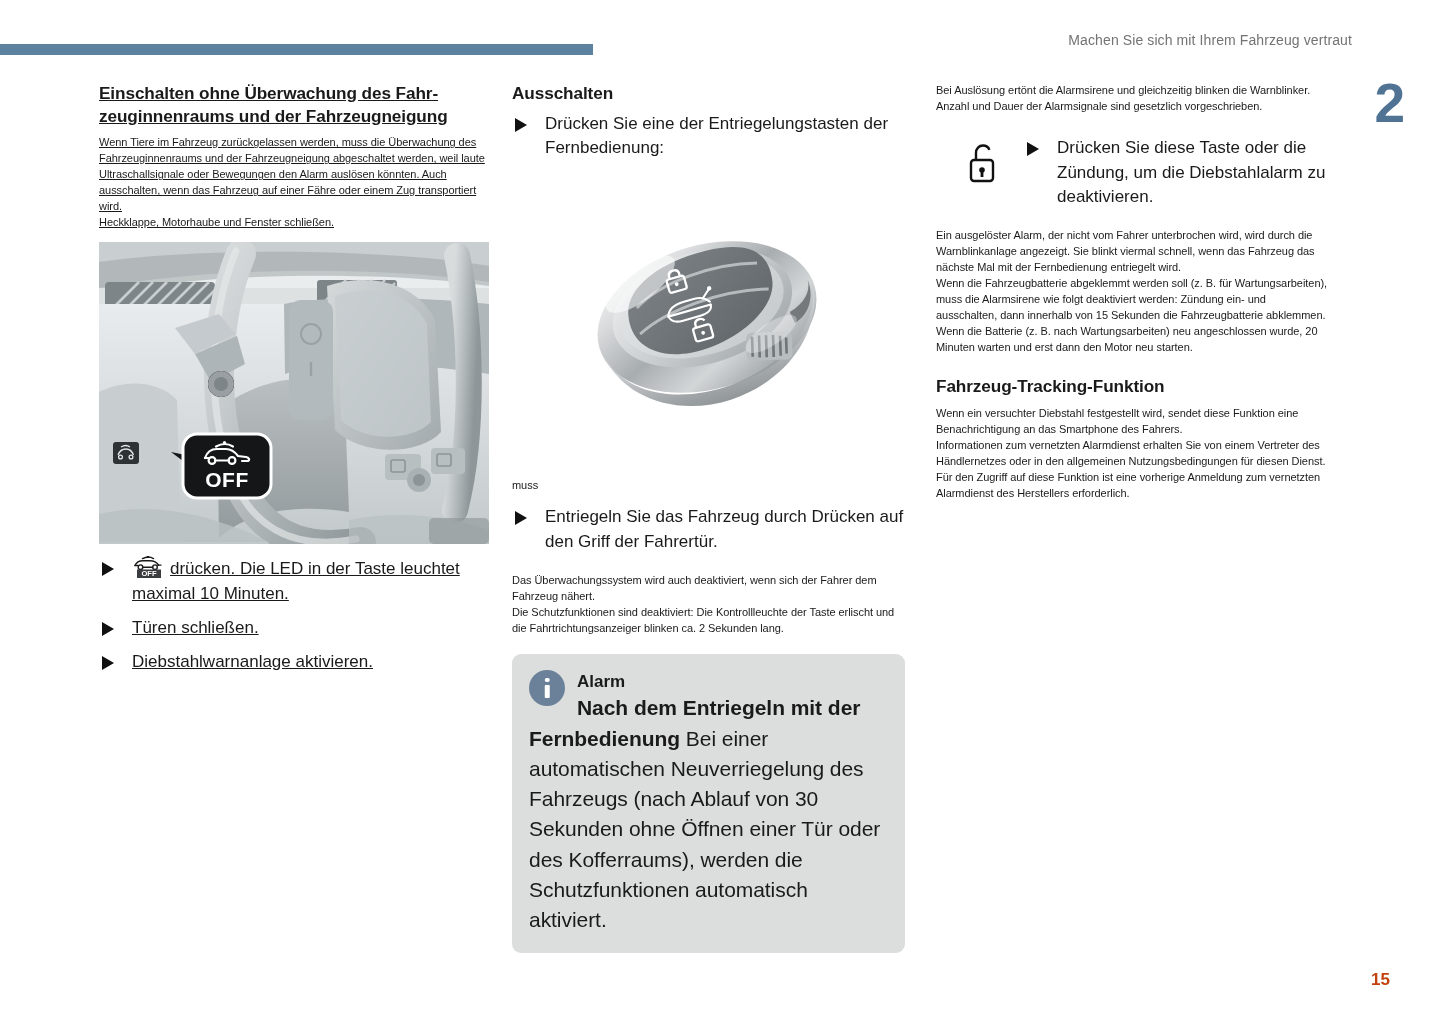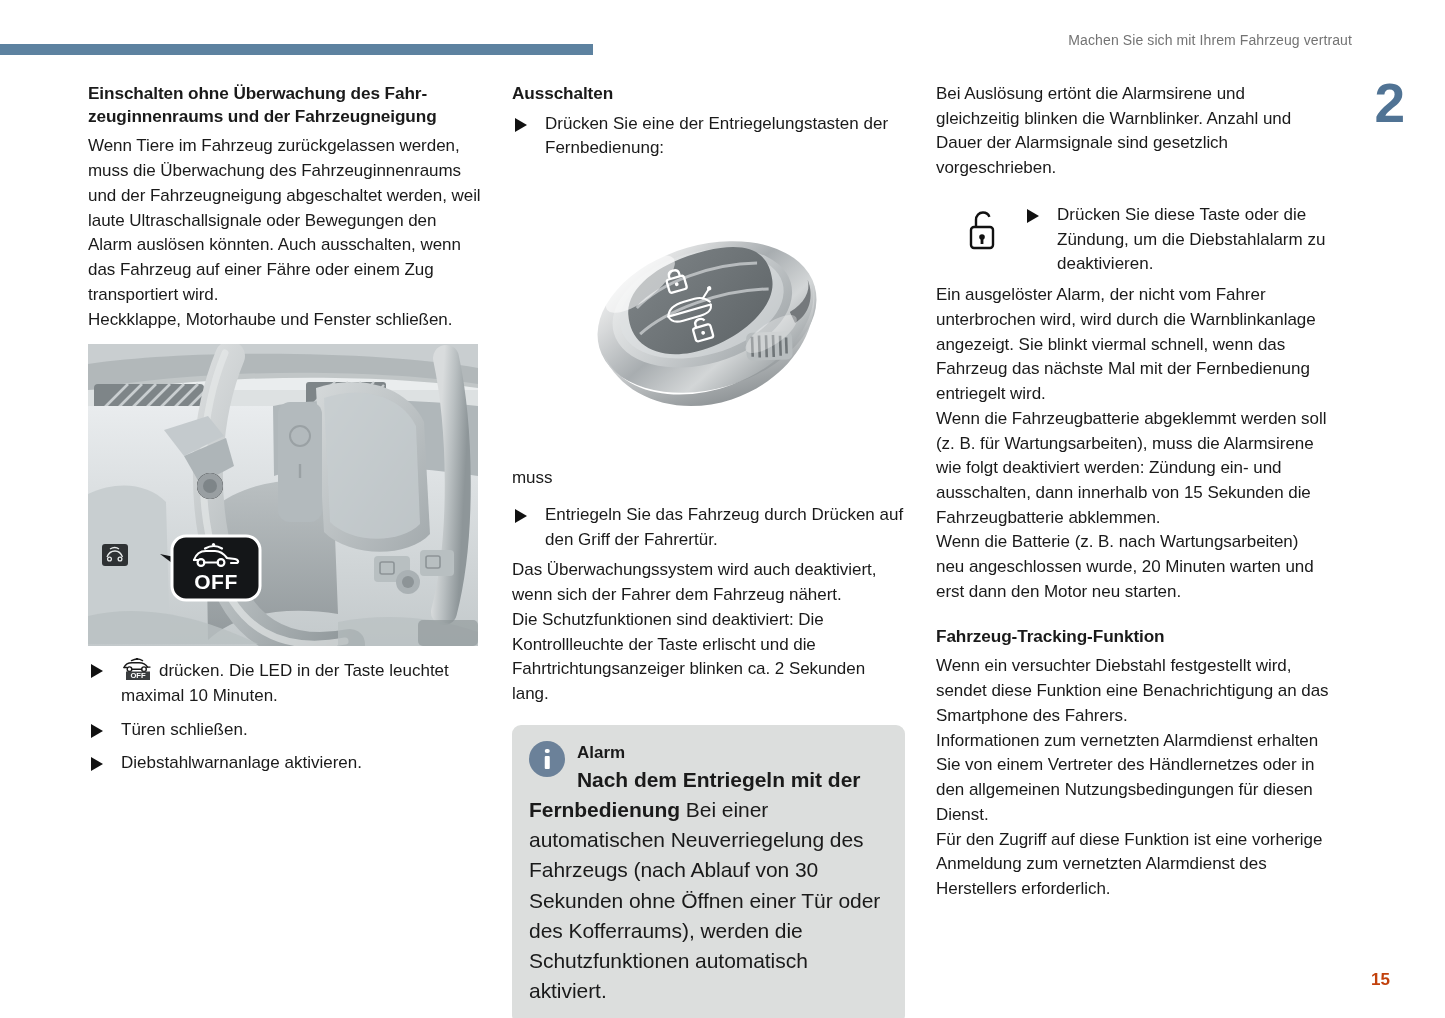--- a/index.html
+++ b/index.html
@@ -51,41 +51,41 @@
     font-weight: 700;
     color: #c2410c;
   }
 
   
   .col {
     position: absolute;
     top: 82px;
     width: 393px;
   }
-  #col-1 { left: 88px; }
+  #col-1 { left: 99px; text-decoration: underline; }
   #col-2 { left: 512px; }
   #col-3 { left: 936px; }
 
   h2.sec-head {
     font-size: 17.2px;
     font-weight: 700;
     line-height: 1.32;
     margin: 0 0 7px 0;
     letter-spacing: -0.1px;
   }
   h2.sec-head.spaced { margin-top: 20px; }
 
   p.body {
-    font-size: 17px;
+    font-size: 11px;
     line-height: 1.455;
     margin: 0;
     letter-spacing: -0.05px;
   }
   p.body + p.body { margin-top: 0; }
-  p.gap { margin-top: 6px; }
+  p.gap { margin-top: 17px; }
 
   
   ul.bullets {
     list-style: none;
     margin: 0;
     padding: 0;
   }
   ul.bullets li {
     position: relative;
     padding-left: 33px;

